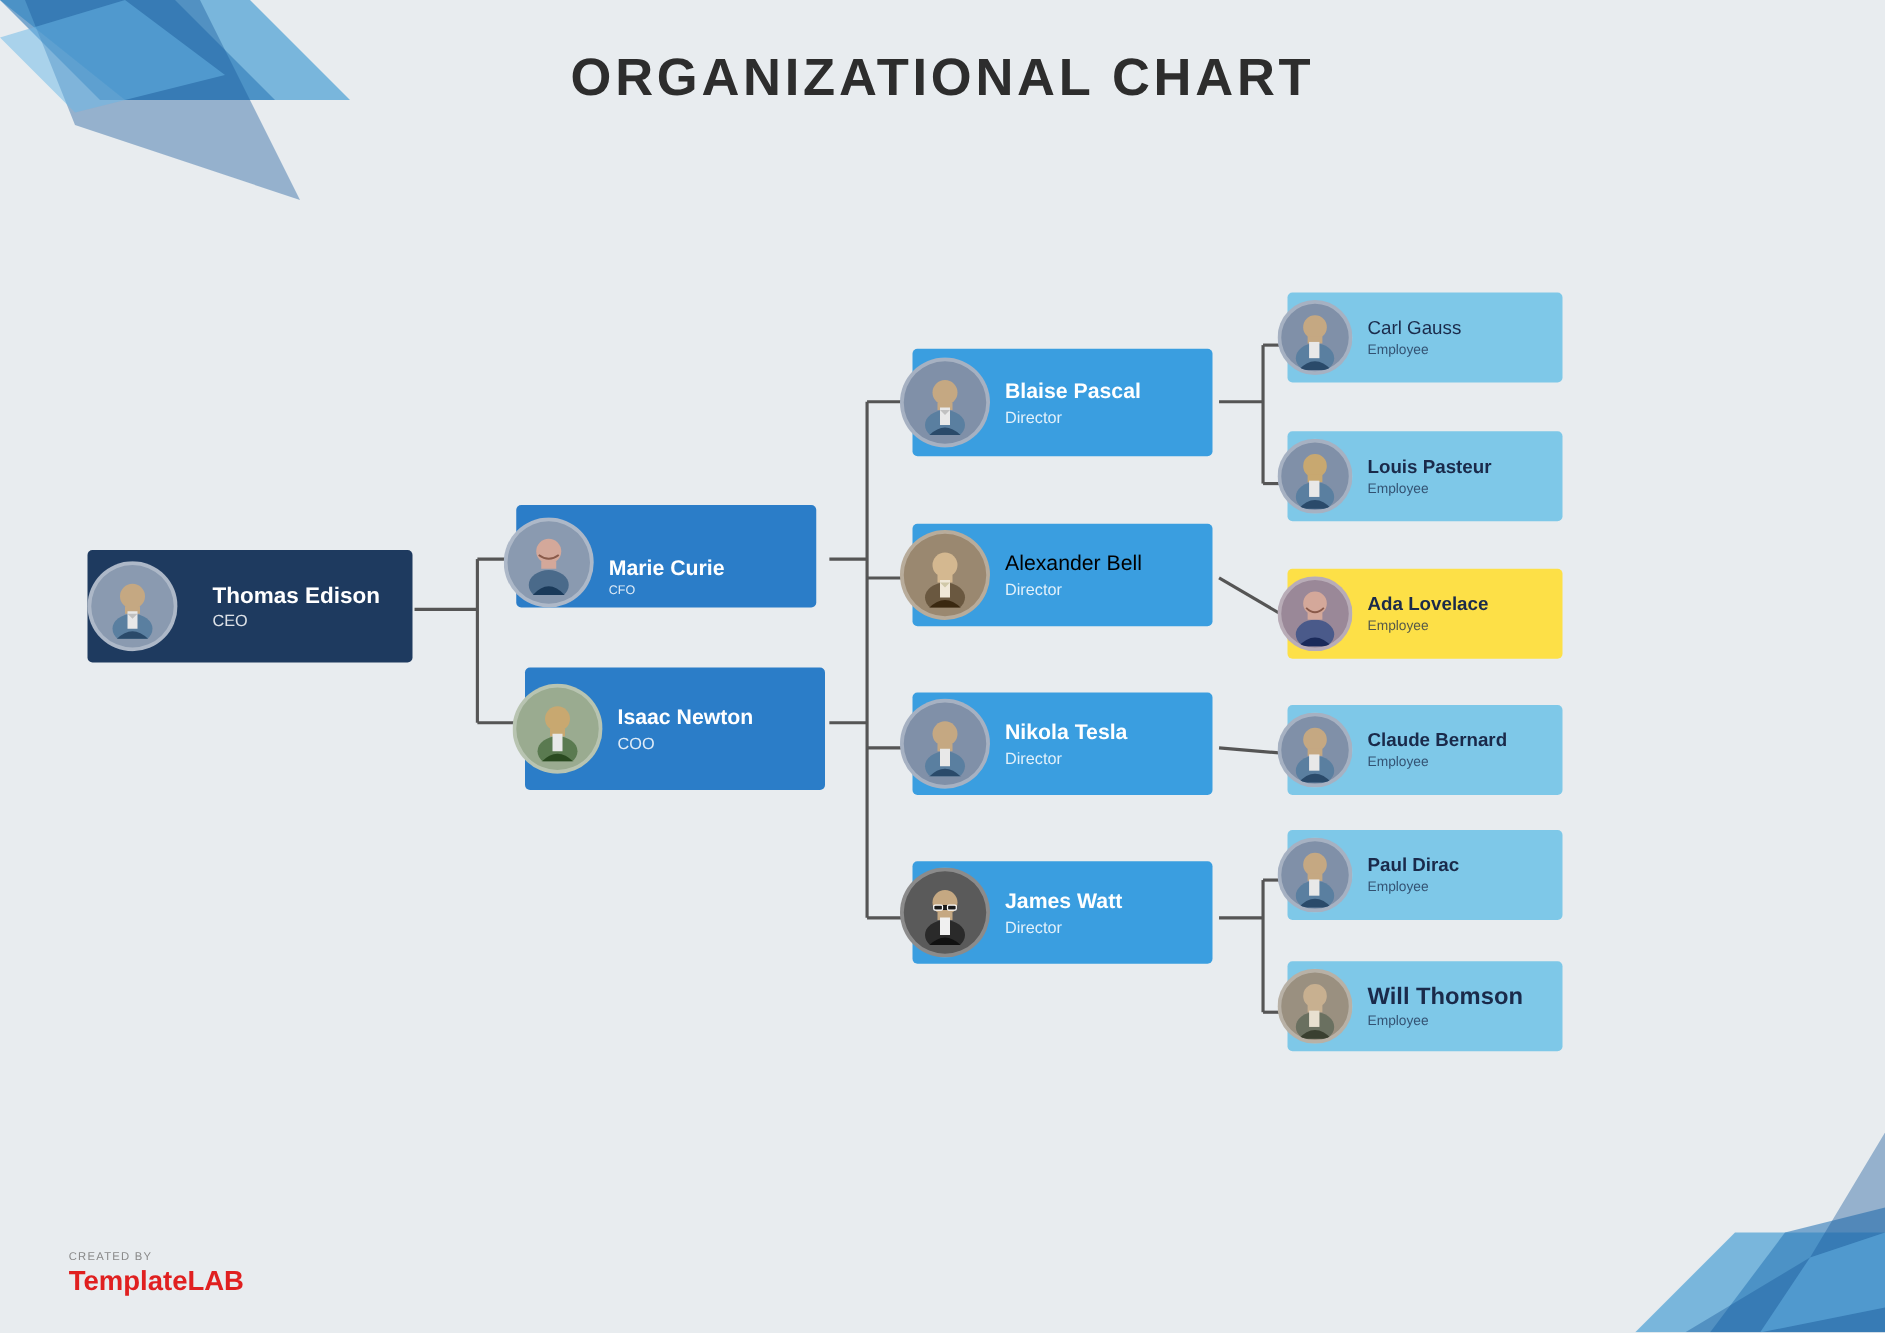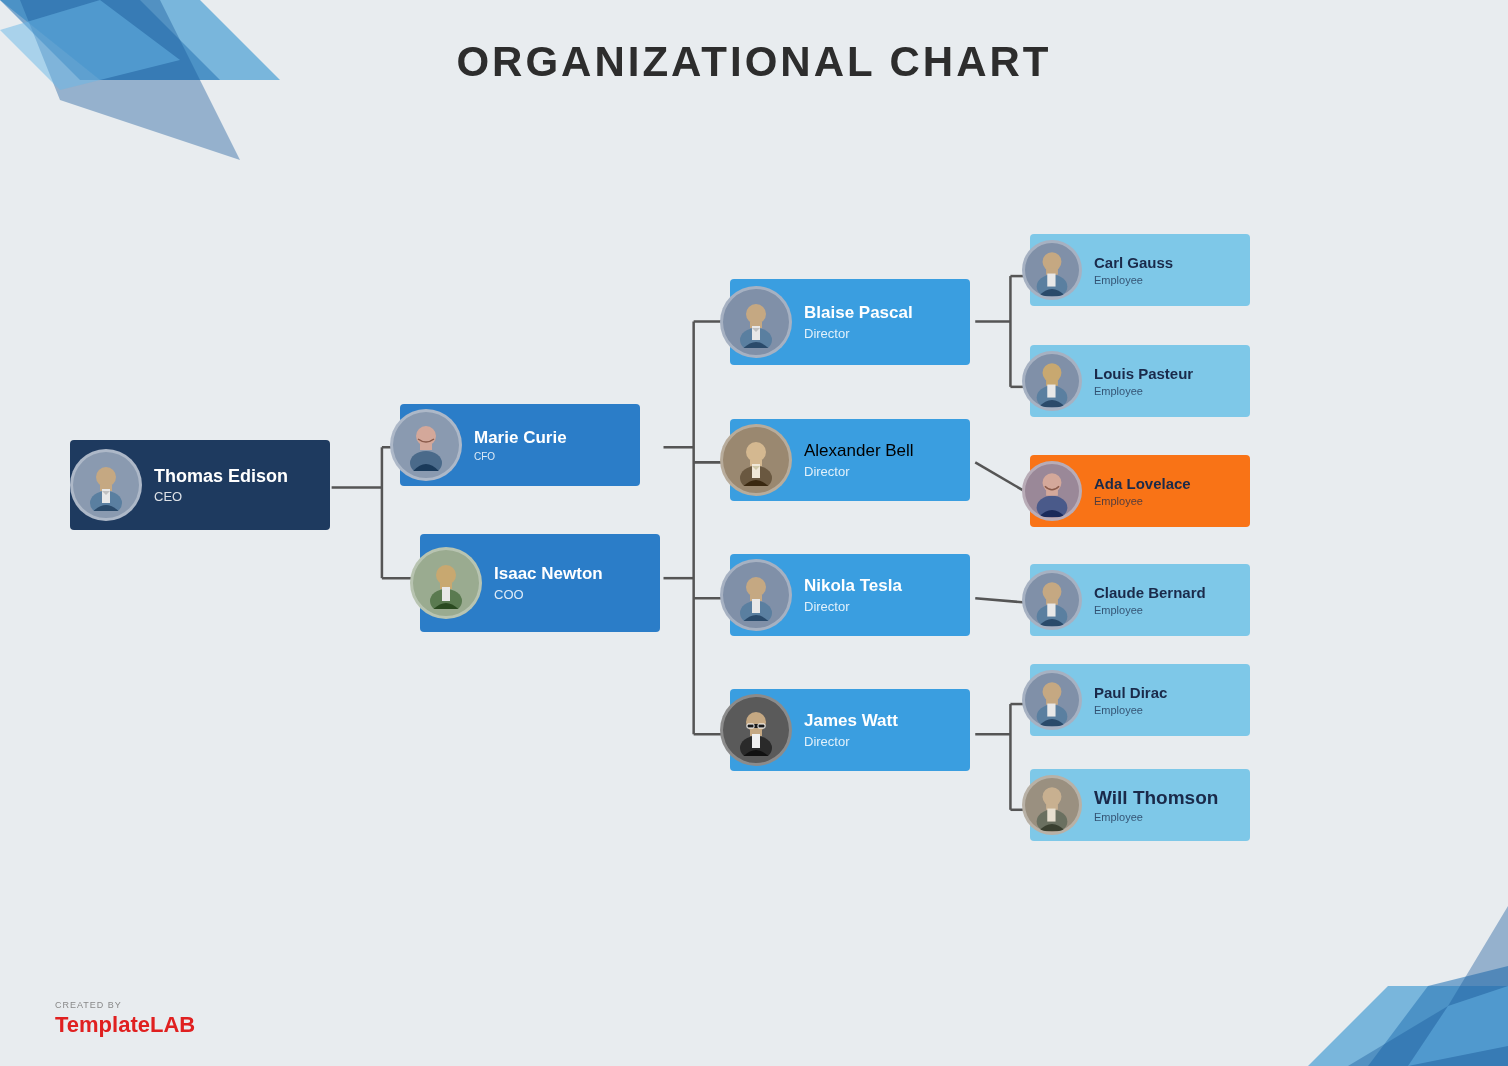--- a/index.html
+++ b/index.html
@@ -95,20 +95,21 @@
       margin-top: 2px;
     }
 
     
     .card-ceo {
       background: #1e3a5f;
       width: 260px;
       height: 90px;
       left: 30px;
       top: 320px;
+      gap: 16px;
     }
 
     
     .connector-svg {
       position: absolute;
       top: 0; left: 0;
       width: 100%;
       height: 100%;
       pointer-events: none;
     }
@@ -204,21 +205,21 @@
         <rect x="22" y="30" width="8" height="14" fill="#e8e8e8"></rect>
         <path d="M22 32 L26 36 L30 32" fill="#c0c0c0"></path>
       </svg>
     </div>
     <div class="info">
       <div class="name">Thomas Edison</div>
       <div class="role">CEO</div>
     </div>
   </div>
 
-  <div class="node-card" style="position:absolute; left:360px; top:284px; width:240px; height:82px; background:#2b7dc8; border-radius:4px; display:flex; align-items:center;">
+  <div class="node-card" style="position:absolute; left:373px; top:284px; width:240px; height:82px; background:#2b7dc8; border-radius:4px; display:flex; align-items:flex-end;">
     <div class="avatar" style="width:72px; height:72px; border-radius:50%; background:#8a9ab0; display:flex; align-items:center; justify-content:center; flex-shrink:0; margin-left:-10px;">
       <svg viewBox="0 0 52 52" fill="none" width="50" height="50">
         <circle cx="26" cy="17" r="10" fill="#d4a89a"></circle>
         <ellipse cx="26" cy="44" rx="16" ry="12" fill="#4a6a8a"></ellipse>
         <rect x="20" y="25" width="12" height="6" fill="#d4a89a"></rect>
         <path d="M10 56 Q26 34 42 56" fill="#1a3a5a"></path>
         <path d="M18 20 Q26 26 34 20" stroke="#8a5a4a" stroke-width="1.5" fill="none"></path>
       </svg>
     </div>
     <div class="info">
@@ -316,42 +317,42 @@
     <div class="avatar" style="width:60px; height:60px; border-radius:50%; background:#8090a8; display:flex; align-items:center; justify-content:center; flex-shrink:0; margin-left:-8px;">
       <svg viewBox="0 0 44 44" fill="none" width="40" height="40">
         <circle cx="22" cy="15" r="8" fill="#c5a882"></circle>
         <ellipse cx="22" cy="36" rx="13" ry="10" fill="#5a7fa0"></ellipse>
         <rect x="17" y="21" width="10" height="5" fill="#c5a882"></rect>
         <path d="M9 46 Q22 30 35 46" fill="#2a4a6a"></path>
         <rect x="18" y="25" width="7" height="11" fill="#e8e8e8"></rect>
       </svg>
     </div>
     <div class="info">
-      <div class="name" style="font-size:15px; font-weight:700; color:#1a2a4a;">Carl Gauss</div>
+      <div class="name" style="font-size:15px; font-weight:400; color:#1a2a4a;">Carl Gauss</div>
       <div class="role" style="font-size:11px; color:rgba(26,42,74,0.75);">Employee</div>
     </div>
   </div>
 
   <div class="node-card" style="position:absolute; left:990px; top:225px; width:220px; height:72px; background:#7ec8e8; border-radius:4px; display:flex; align-items:center;">
     <div class="avatar" style="width:60px; height:60px; border-radius:50%; background:#8090a8; display:flex; align-items:center; justify-content:center; flex-shrink:0; margin-left:-8px;">
       <svg viewBox="0 0 44 44" fill="none" width="40" height="40">
         <circle cx="22" cy="15" r="8" fill="#c8a870"></circle>
         <ellipse cx="22" cy="36" rx="13" ry="10" fill="#5a7fa0"></ellipse>
         <rect x="17" y="21" width="10" height="5" fill="#c8a870"></rect>
         <path d="M9 46 Q22 30 35 46" fill="#2a4a6a"></path>
         <rect x="18" y="25" width="7" height="11" fill="#e8e8e8"></rect>
       </svg>
     </div>
     <div class="info">
       <div class="name" style="font-size:15px; font-weight:700; color:#1a2a4a;text-align:center;">Louis Pasteur</div>
       <div class="role" style="font-size:11px; color:rgba(26,42,74,0.75);">Employee</div>
     </div>
   </div>
 
-  <div class="node-card" style="position:absolute; left:990px; top:335px; width:220px; height:72px; background:#f97316; border-radius:4px; display:flex; align-items:center;">
+  <div class="node-card" style="position:absolute; left:990px; top:335px; width:220px; height:72px; background:#fde047; border-radius:4px; display:flex; align-items:center;">
     <div class="avatar" style="width:60px; height:60px; border-radius:50%; background:#9a8898; display:flex; align-items:center; justify-content:center; flex-shrink:0; margin-left:-8px;">
       <svg viewBox="0 0 44 44" fill="none" width="40" height="40">
         <circle cx="22" cy="15" r="8" fill="#d4a89a"></circle>
         <ellipse cx="22" cy="36" rx="13" ry="10" fill="#4a5a8a"></ellipse>
         <rect x="17" y="21" width="10" height="5" fill="#d4a89a"></rect>
         <path d="M9 46 Q22 30 35 46" fill="#1a2a5a"></path>
         <path d="M16 18 Q22 24 28 18" stroke="#8a5a4a" stroke-width="1.2" fill="none"></path>
       </svg>
     </div>
     <div class="info">

